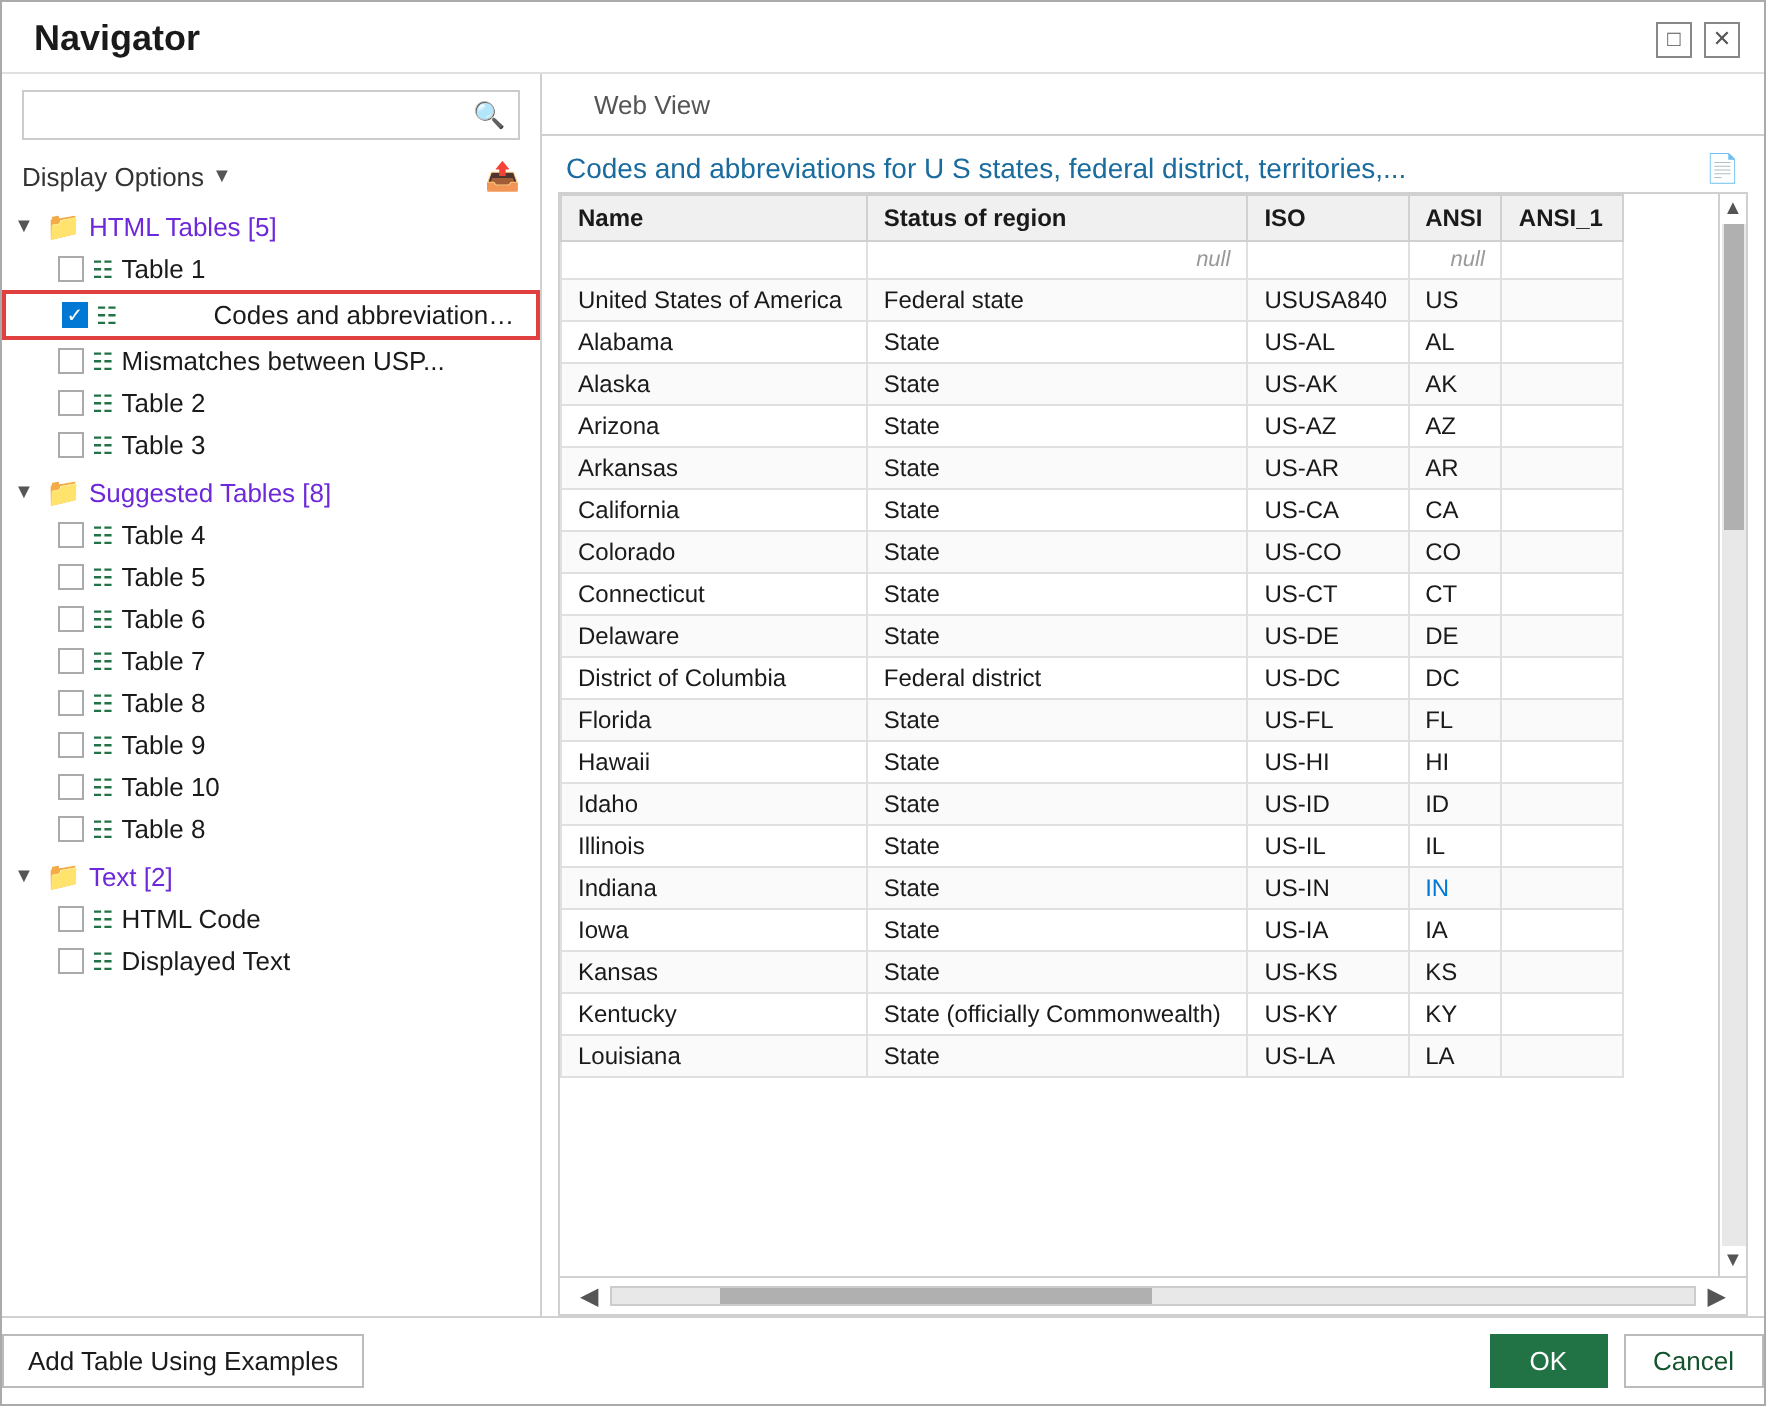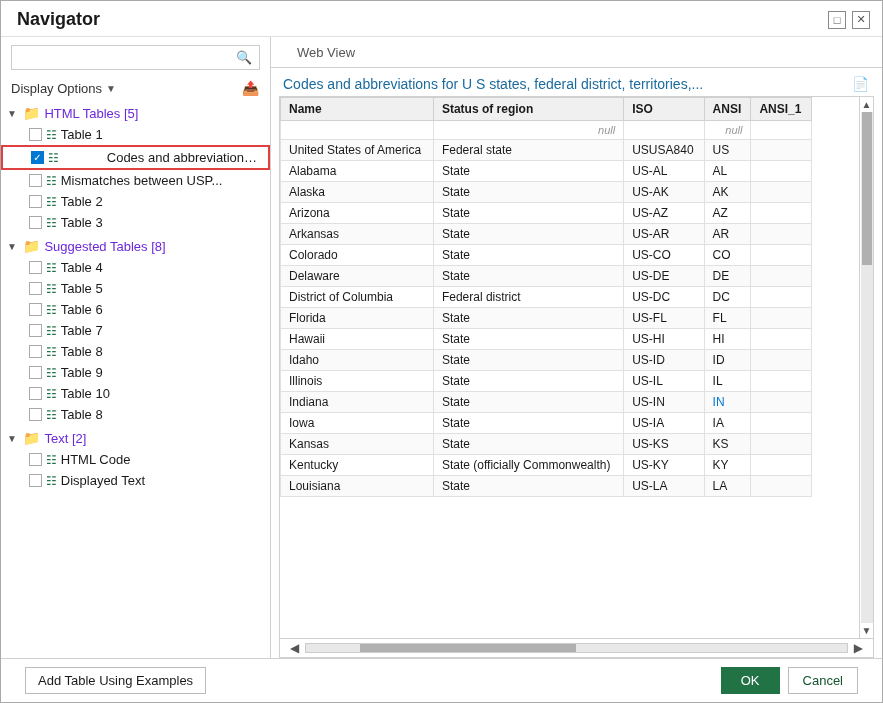--- a/index.html
+++ b/index.html
@@ -279,21 +279,21 @@
       left: 10%;
       width: 40%;
       height: 100%;
       background: #b0b0b0;
     }
     
     .bottom-bar {
       display: flex;
       align-items: center;
       justify-content: space-between;
-      padding: 8px 24px;
+      padding: 8px 0;
       border-top: 1px solid #d0d0d0;
       background: #fff;
     }
     .btn-add {
       padding: 5px 12px;
       background: #fff;
       border: 1px solid #bbb;
       font-size: 13px;
       cursor: pointer;
       color: #1a1a1a;
@@ -530,24 +530,38 @@
                     <td></td>
                   </tr>
                   <tr>
                     <td>Arkansas</td>
                     <td>State</td>
                     <td>US-AR</td>
                     <td>AR</td>
                     <td></td>
                   </tr>
                   <tr>
+                    <td>California</td>
+                    <td>State</td>
+                    <td>US-CA</td>
+                    <td>CA</td>
+                    <td></td>
+                  </tr>
+                  <tr>
                     <td>Colorado</td>
                     <td>State</td>
                     <td>US-CO</td>
                     <td>CO</td>
+                    <td></td>
+                  </tr>
+                  <tr>
+                    <td>Connecticut</td>
+                    <td>State</td>
+                    <td>US-CT</td>
+                    <td>CT</td>
                     <td></td>
                   </tr>
                   <tr>
                     <td>Delaware</td>
                     <td>State</td>
                     <td>US-DE</td>
                     <td>DE</td>
                     <td></td>
                   </tr>
                   <tr>

